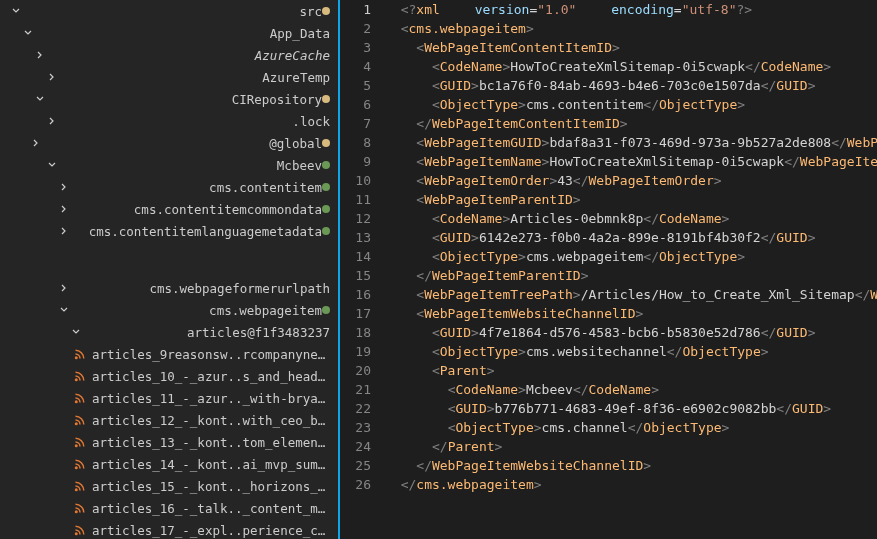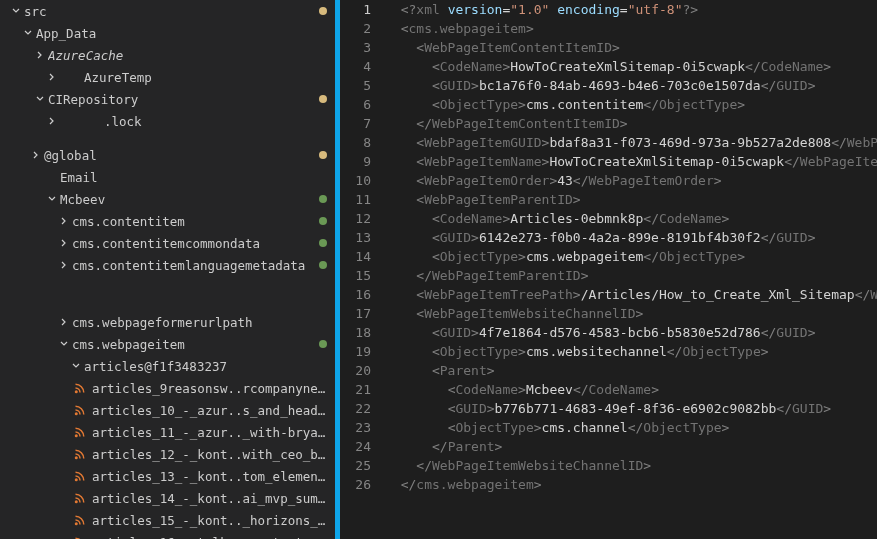--- a/index.html
+++ b/index.html
@@ -13,23 +13,24 @@
       color: #cccccc;
       width: 877px;
       height: 539px;
       overflow: hidden;
       display: flex;
       font-size: 12.5px;
     }
     .sidebar {
       width: 340px;
       background: #252526;
-      border-right: 5px solid #0ea5e9;
+      border-right: 2px solid #0ea5e9;
       overflow-y: auto;
       flex-shrink: 0;
+      text-align: right;
     }
     .tree-item {
       display: flex;
       align-items: center;
       height: 22px;
       padding-right: 8px;
       cursor: pointer;
       white-space: nowrap;
       overflow: hidden;
     }
@@ -89,22 +90,22 @@
       color: #cccccc;
     }
     .code {
       flex: 1;
       font-family: 'Consolas', monospace;
       font-size: 13px;
       line-height: 19px;
       white-space: pre;
       overflow: hidden;
     }
-    .tag { color: #737373; }
-    .attr { color: #9cdcfe; }
+    .tag { color: #fdba74; }
+    .attr { color: #9cdcfe; margin-left: 27px; }
     .str { color: #ce9178; }
     .txt { color: #d4d4d4; }
     .brk { color: #808080; }
     .p0 { padding-left: 8px; }
     .p1 { padding-left: 24px; }
     .p2 { padding-left: 36px; }
     .p3 { padding-left: 46px; }
     .p4 { padding-left: 56px; }
     .spacer-chev { width: 16px; flex-shrink: 0; }
   </style>
@@ -156,32 +157,28 @@
         <span class="dot dot-yellow"></span>
       </div>
       <div class="tree-item p3" style="padding-left: 44px; gap: 44px;">
         <span class="chevron">
           <svg width="12" height="12" viewBox="0 0 12 12">
             <path d="M4 3l3 3-3 3" stroke="#cccccc" stroke-width="1.2" fill="none"></path>
           </svg>
         </span>
         <span class="label">.lock</span>
       </div>
-      <div class="tree-item p3" style="padding-left: 28px; margin-top: 12px;">
+      <div class="tree-item p3" style="padding-left: 28px;">
         <span class="chevron">
           <svg width="12" height="12" viewBox="0 0 12 12">
             <path d="M4 3l3 3-3 3" stroke="#cccccc" stroke-width="1.2" fill="none"></path>
           </svg>
         </span>
         <span class="label">@global</span>
         <span class="dot dot-yellow"></span>
-      </div>
-      <div class="tree-item p3" style="padding-left: 44px;">
-        <span class="spacer-chev"></span>
-        <span class="label">Email</span>
       </div>
       <div class="tree-item p3" style="padding-left: 44px;">
         <span class="chevron">
           <svg width="12" height="12" viewBox="0 0 12 12">
             <path d="M3 4l3 3 3-3" stroke="#cccccc" stroke-width="1.2" fill="none"></path>
           </svg>
         </span>
         <span class="label green-text">Mcbeev</span>
         <span class="dot dot-green"></span>
       </div>

